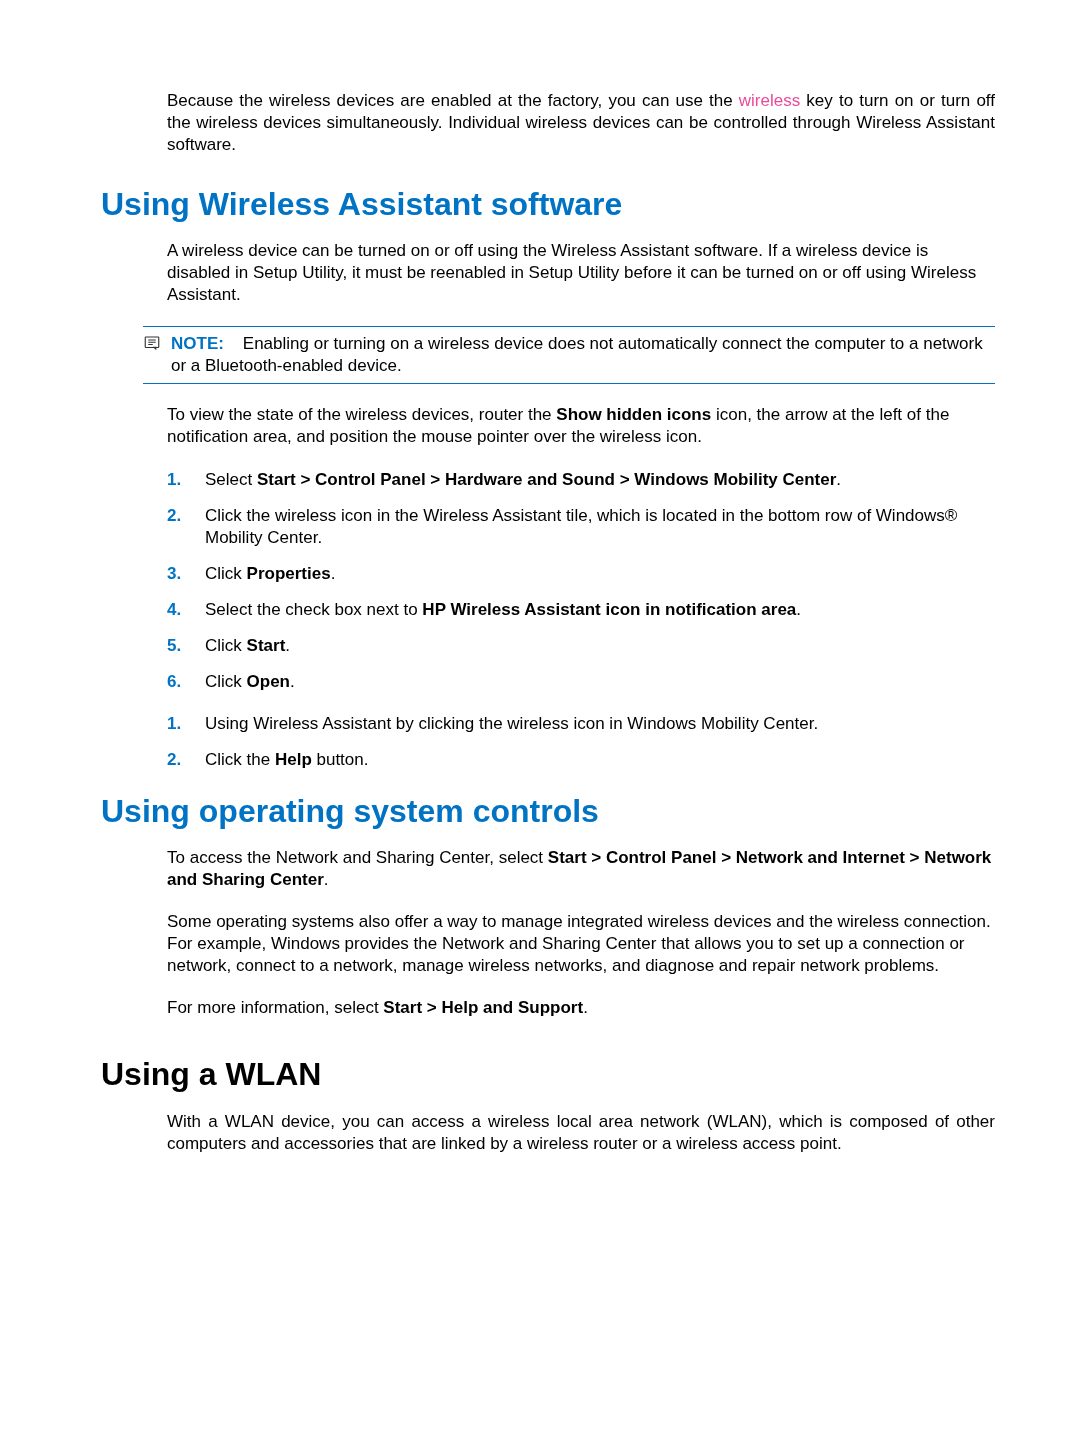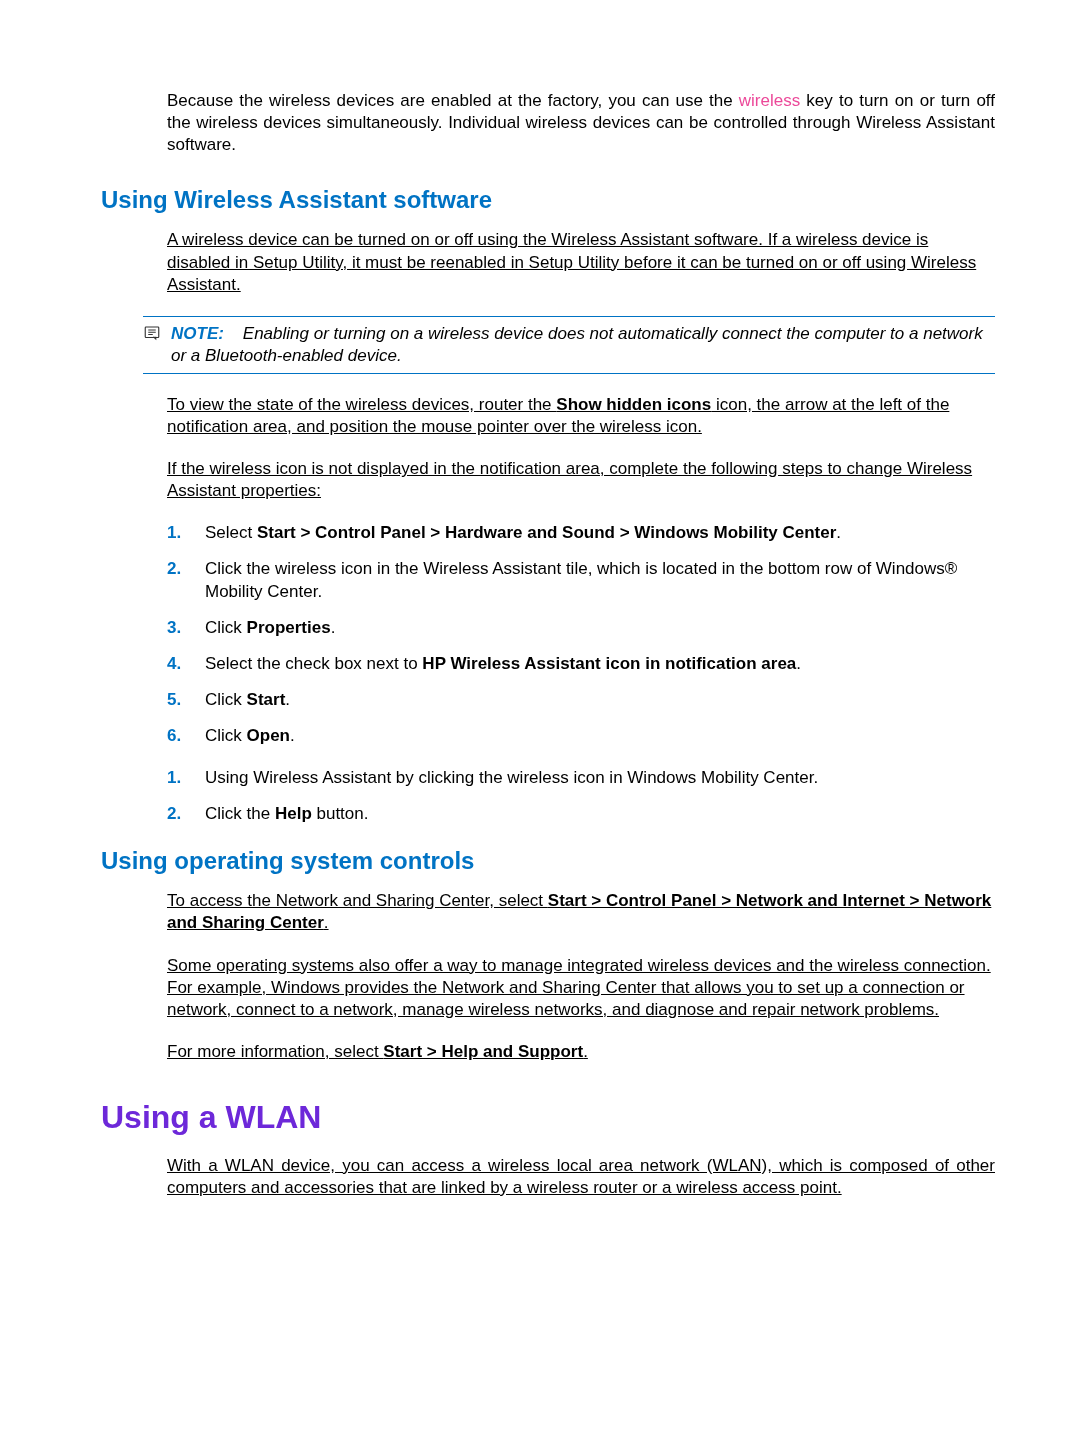--- a/index.html
+++ b/index.html
@@ -19,55 +19,53 @@
     .intro-para {
       margin-left: 66px;
       margin-bottom: 28px;
       text-align: justify;
     }
     .blue-link {
       color: #ec4899;
     }
     h2.section-heading {
       color: #0073c4;
-      font-size: 24px;
+      font-size: 32px;
       font-weight: bold;
       margin-bottom: 14px;
     }
     h1.major-heading {
-      color: #6d28d9;
+      color: #000000;
       font-size: 32px;
       font-weight: bold;
       margin-top: 34px;
       margin-bottom: 16px;
     }
     .body-para {
       margin-left: 66px;
       margin-bottom: 20px;
-      text-decoration: underline;
     }
     .note-block {
       margin-left: 42px;
       margin-right: 0;
       padding: 6px 0 6px 0;
       border-top: 1px solid #0073c4;
       border-bottom: 1px solid #0073c4;
       margin-bottom: 20px;
       display: flex;
       align-items: flex-start;
     }
     .note-icon {
       flex-shrink: 0;
       width: 22px;
       margin-right: 6px;
       margin-top: 1px;
     }
     .note-text {
       flex: 1;
-      font-style: italic;
     }
     .note-label {
       color: #0073c4;
       font-weight: bold;
     }
     ol.numbered-list {
       margin-left: 66px;
       list-style: none;
       counter-reset: item;
       margin-bottom: 20px;
@@ -116,21 +114,20 @@
   <span class="note-text">
     <span class="note-label">NOTE:</span>
     <span>&nbsp;&nbsp;&nbsp;</span><span>Enabling or turning on a wireless device does not automatically connect the computer to a network or a Bluetooth-enabled device.</span>
   </span>
 </div>
 
 <p class="body-para">
   <span>To view the state of the wireless devices, router the </span><span class="bold">Show hidden icons</span><span> icon, the arrow at the left of the notification area, and position the mouse pointer over the wireless icon.</span>
 </p>
 
-<p class="body-para">If the wireless icon is not displayed in the notification area, complete the following steps to change Wireless Assistant properties:</p>
 
 <ol class="numbered-list">
   <li>
     <span>Select </span><span class="bold">Start &gt; Control Panel &gt; Hardware and Sound &gt; Windows Mobility Center</span><span>.</span>
   </li>
   <li>
     <span>Click the wireless icon in the Wireless Assistant tile, which is located in the bottom row of Windows® Mobility Center.</span>
   </li>
   <li>
     <span>Click </span><span class="bold">Properties</span><span>.</span>

